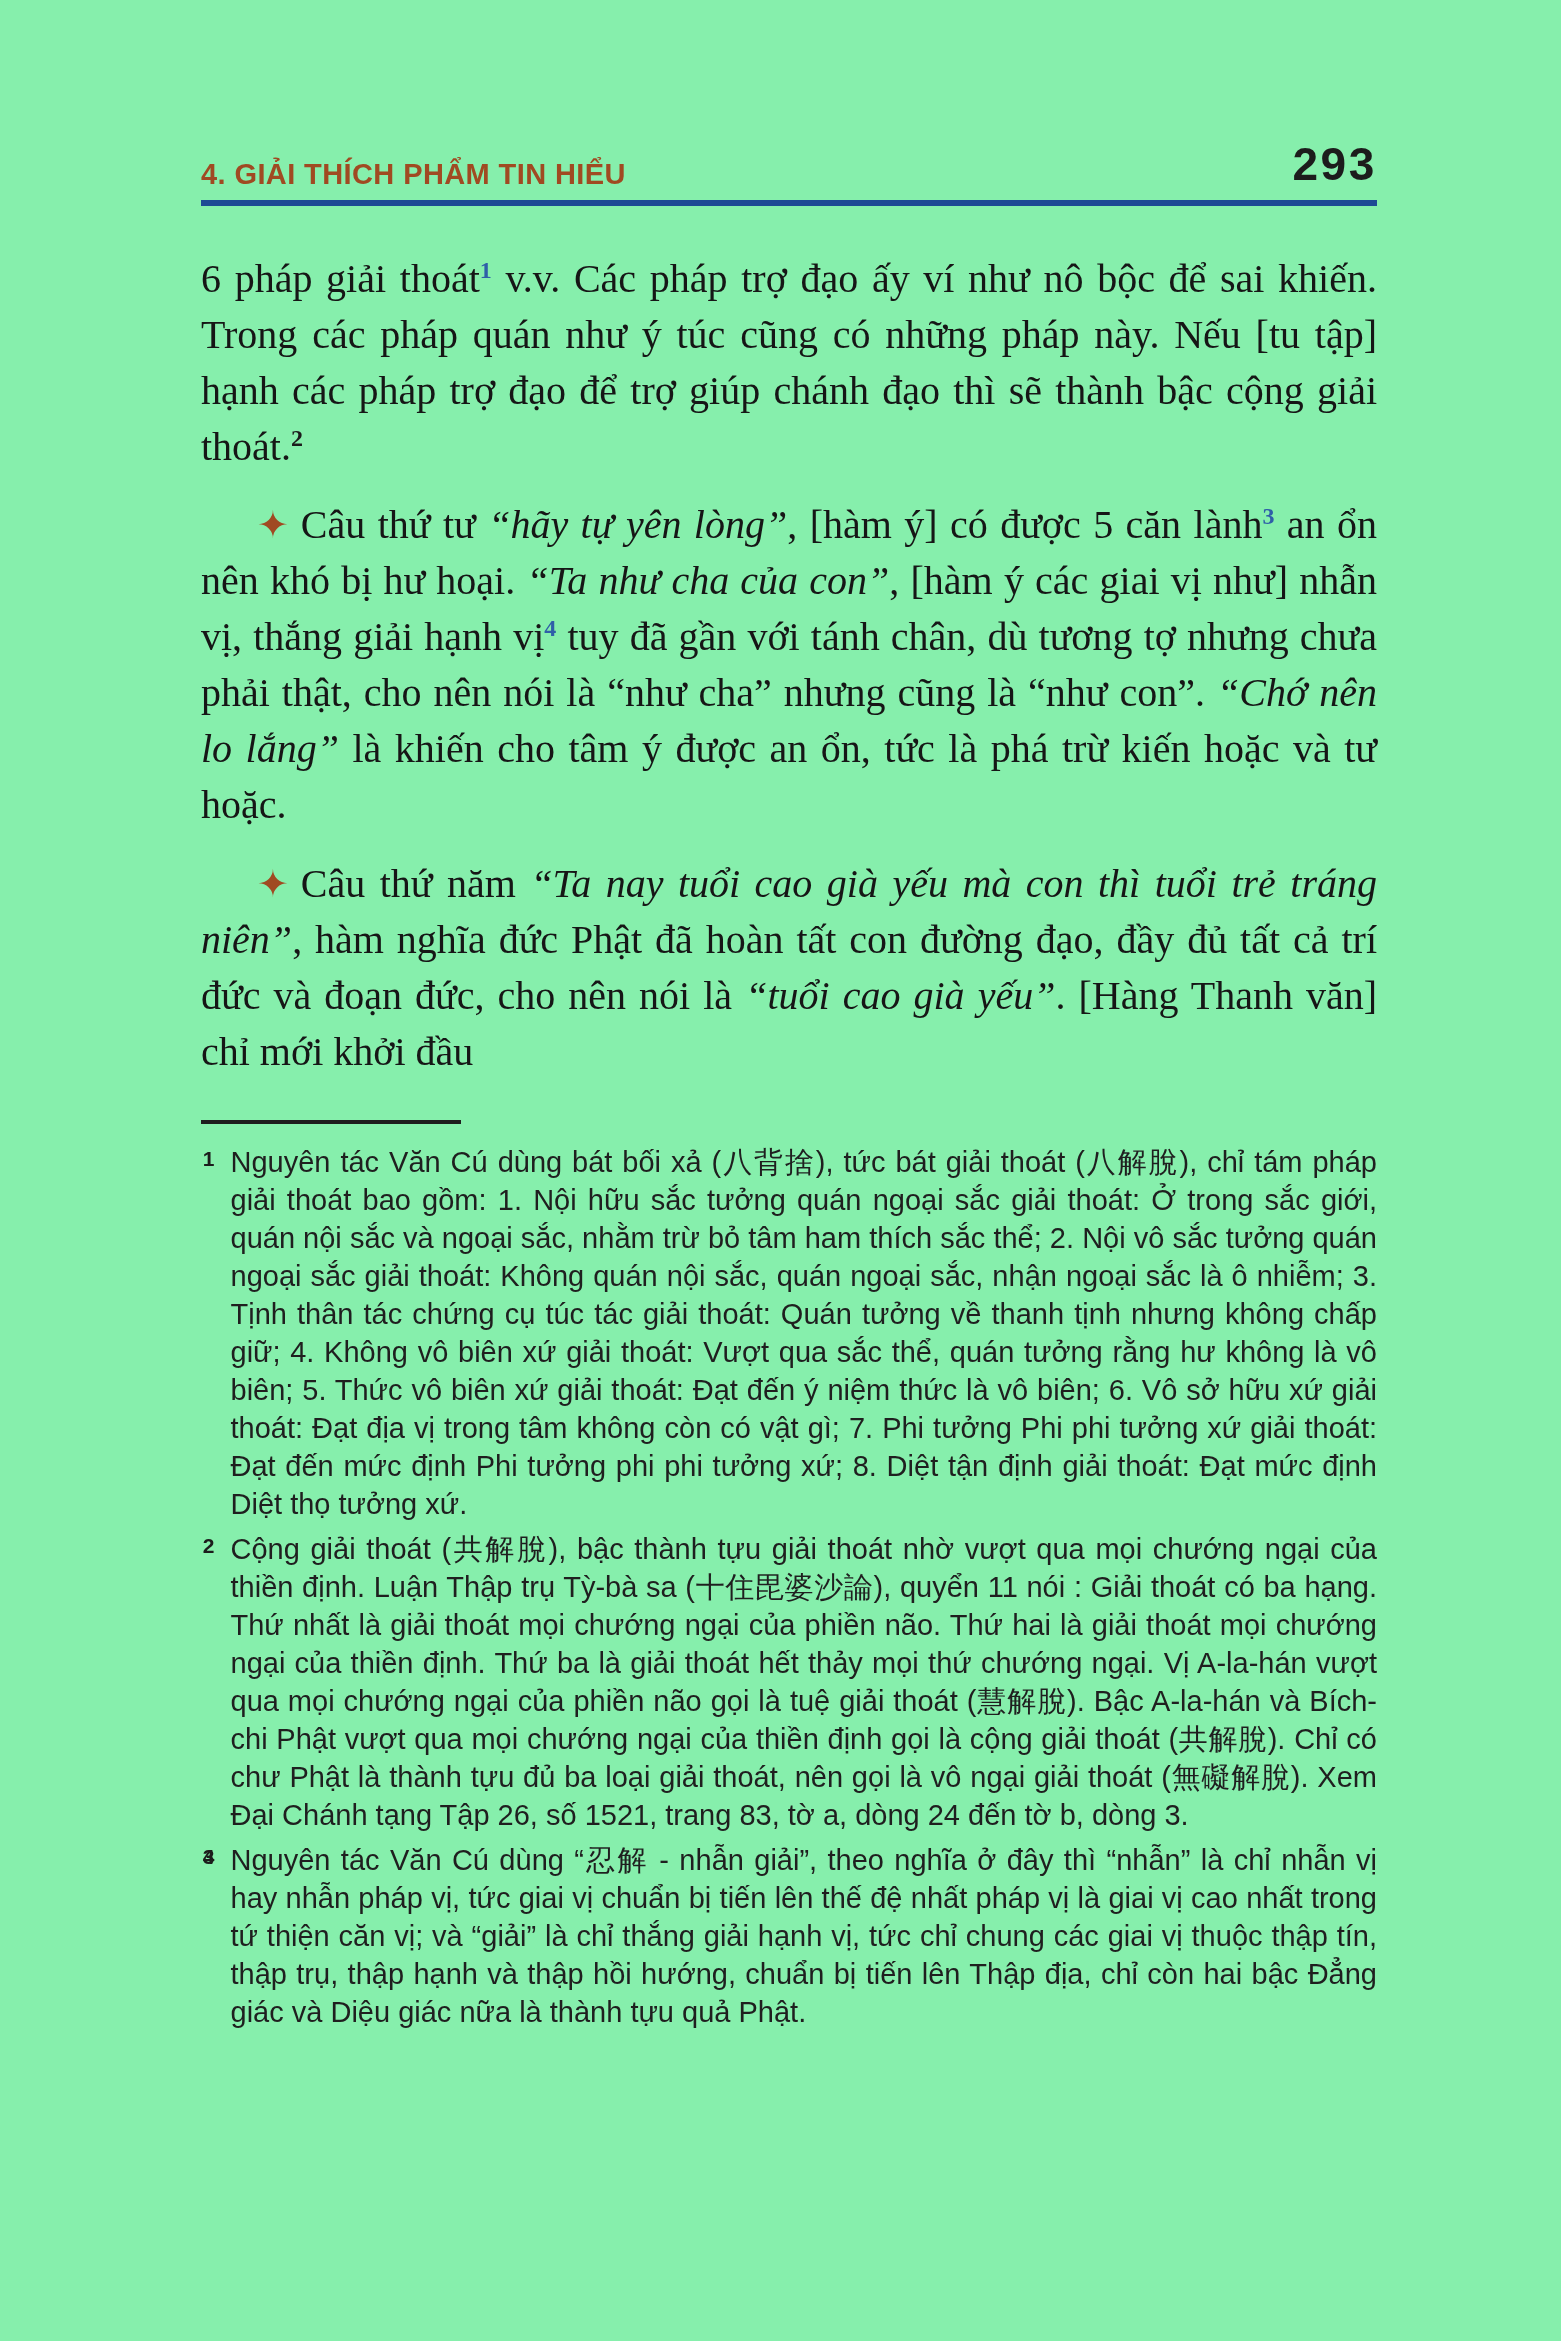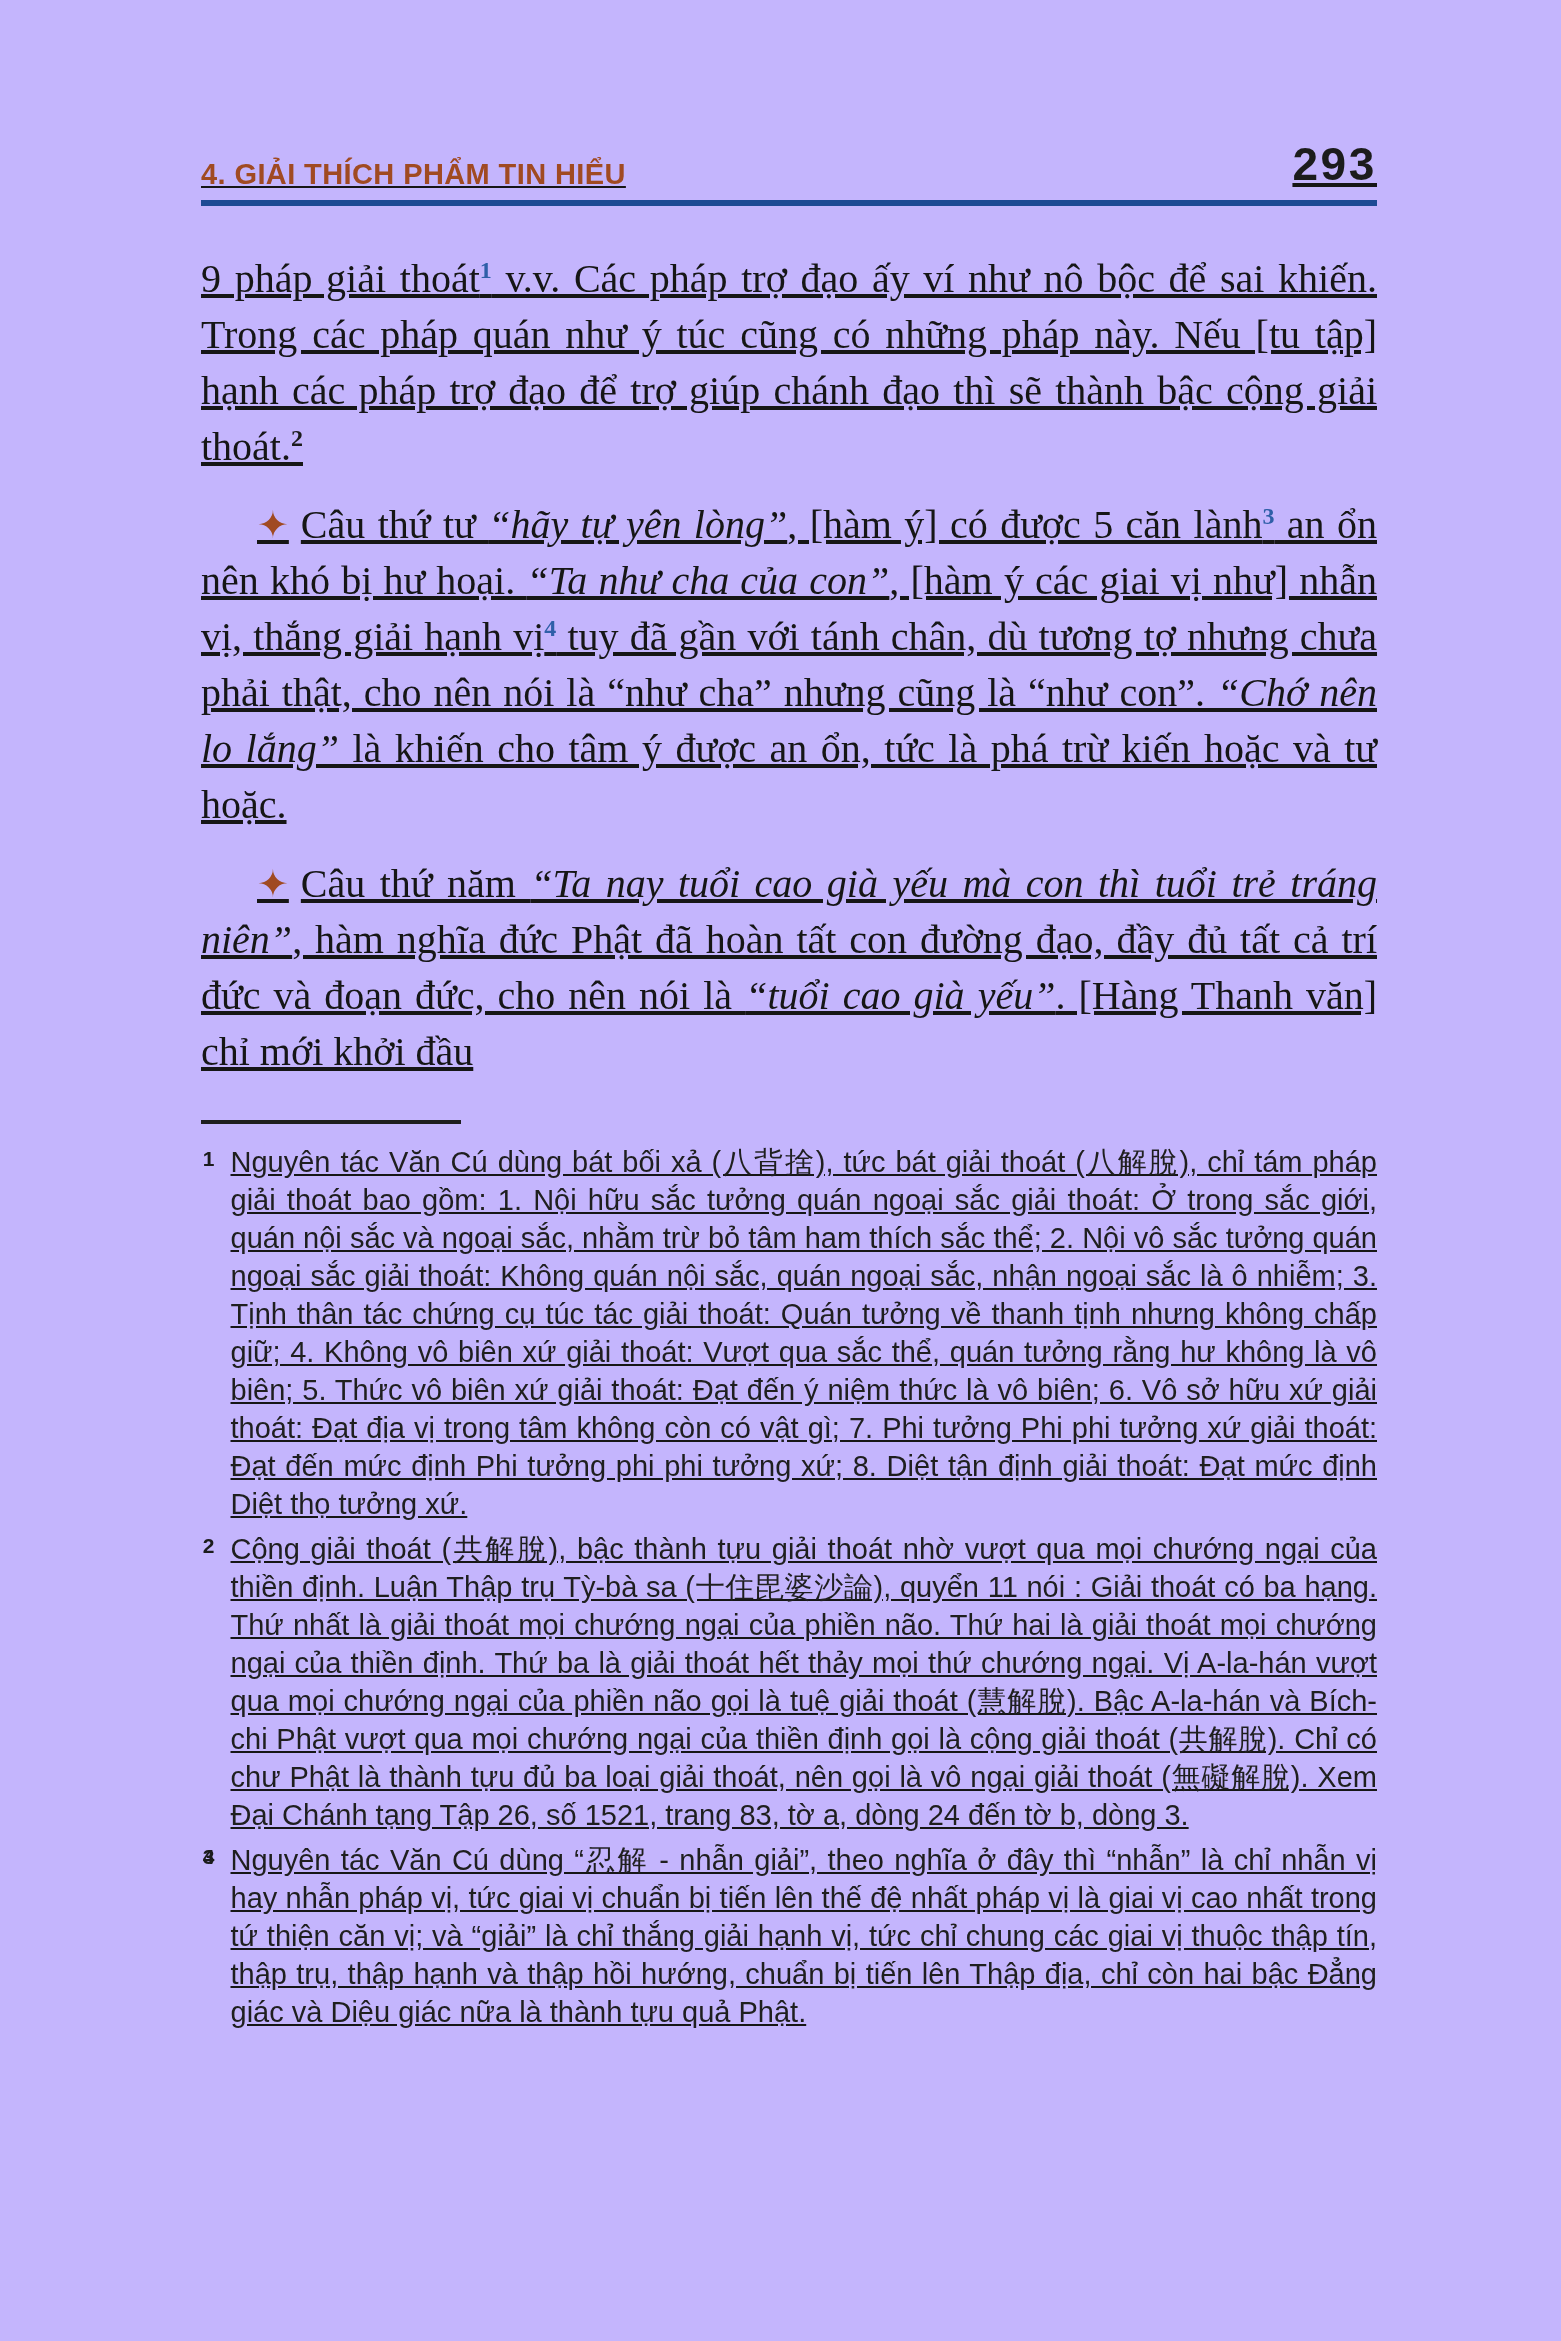--- a/index.html
+++ b/index.html
@@ -1,25 +1,24 @@
 <!DOCTYPE html>
 <html lang="vi" style="font-size:14px"><head>
 <meta charset="utf-8">
 <style>
   html,body{margin:0;padding:0;background:#e8e8e8;}
   .page{
     position:relative;
     width:1561px;height:2342px;
-    background:#c4b5fd;
+    background:#86efac;
     box-sizing:border-box;
     padding:137px 184px 0 201px;
     font-family:"Liberation Serif","DejaVu Serif",serif;
     color:#161616;
     overflow:hidden;
-    text-decoration:underline;
   }
   
   .header{
     display:flex;justify-content:space-between;align-items:flex-end;
   }
   .running-title{
     font-family:"Liberation Sans","DejaVu Sans",sans-serif;
     font-weight:700;
     font-size:29px;
     letter-spacing:0.4px;
@@ -95,21 +94,21 @@
 <div class="page">
 
   <header class="header">
     <div class="running-title">4. GIẢI THÍCH PHẨM TIN HIỂU</div>
     <div class="page-number">293</div>
   </header>
 
   <div class="rule"></div>
 
   <main class="body">
-      <p class="para"><span class="seg">9 pháp giải thoát</span><span class="sup blue">1</span><span class="seg"> v.v. Các pháp trợ đạo ấy ví như nô bộc để sai khiến. Trong các pháp quán như ý túc cũng có những pháp này. Nếu [tu tập] hạnh các pháp trợ đạo để trợ giúp chánh đạo thì sẽ thành bậc cộng giải thoát.</span><span class="sup black">2</span></p>
+      <p class="para"><span class="seg">6 pháp giải thoát</span><span class="sup blue">1</span><span class="seg"> v.v. Các pháp trợ đạo ấy ví như nô bộc để sai khiến. Trong các pháp quán như ý túc cũng có những pháp này. Nếu [tu tập] hạnh các pháp trợ đạo để trợ giúp chánh đạo thì sẽ thành bậc cộng giải thoát.</span><span class="sup black">2</span></p>
       <p class="para"><span class="star">✦</span><span class="seg">Câu thứ tư </span><span class="seg italic">“hãy tự yên lòng”</span><span class="seg">, [hàm ý] có được 5 căn lành</span><span class="sup blue">3</span><span class="seg"> an ổn nên khó bị hư hoại. </span><span class="seg italic">“Ta như cha của con”</span><span class="seg">, [hàm ý các giai vị như] nhẫn vị, thắng giải hạnh vị</span><span class="sup blue">4</span><span class="seg"> tuy đã gần với tánh chân, dù tương tợ nhưng chưa phải thật, cho nên nói là “như cha” nhưng cũng là “như con”. </span><span class="seg italic">“Chớ nên lo lắng”</span><span class="seg"> là khiến cho tâm ý được an ổn, tức là phá trừ kiến hoặc và tư hoặc.</span></p>
       <p class="para"><span class="star">✦</span><span class="seg">Câu thứ năm </span><span class="seg italic">“Ta nay tuổi cao già yếu mà con thì tuổi trẻ tráng niên”</span><span class="seg">, hàm nghĩa đức Phật đã hoàn tất con đường đạo, đầy đủ tất cả trí đức và đoạn đức, cho nên nói là </span><span class="seg italic">“tuổi cao già yếu”</span><span class="seg">. [Hàng Thanh văn] chỉ mới khởi đầu</span></p>
     </main>
 
   <div class="fn-sep"></div>
 
   <section class="footnotes">
       <div class="footnote"><span class="fn-marker">1</span><span class="fn-text">Nguyên tác Văn Cú dùng bát bối xả (八背捨), tức bát giải thoát (八解脫), chỉ tám pháp giải thoát bao gồm: 1. Nội hữu sắc tưởng quán ngoại sắc giải thoát: Ở trong sắc giới, quán nội sắc và ngoại sắc, nhằm trừ bỏ tâm ham thích sắc thể; 2. Nội vô sắc tưởng quán ngoại sắc giải thoát: Không quán nội sắc, quán ngoại sắc, nhận ngoại sắc là ô nhiễm; 3. Tịnh thân tác chứng cụ túc tác giải thoát: Quán tưởng về thanh tịnh nhưng không chấp giữ; 4. Không vô biên xứ giải thoát: Vượt qua sắc thể, quán tưởng rằng hư không là vô biên; 5. Thức vô biên xứ giải thoát: Đạt đến ý niệm thức là vô biên; 6. Vô sở hữu xứ giải thoát: Đạt địa vị trong tâm không còn có vật gì; 7. Phi tưởng Phi phi tưởng xứ giải thoát: Đạt đến mức định Phi tưởng phi phi tưởng xứ; 8. Diệt tận định giải thoát: Đạt mức định Diệt thọ tưởng xứ.</span></div>
       <div class="footnote"><span class="fn-marker">2</span><span class="fn-text">Cộng giải thoát (共解脫), bậc thành tựu giải thoát nhờ vượt qua mọi chướng ngại của thiền định. Luận Thập trụ Tỳ-bà sa (十住毘婆沙論), quyển 11 nói : Giải thoát có ba hạng. Thứ nhất là giải thoát mọi chướng ngại của phiền não. Thứ hai là giải thoát mọi chướng ngại của thiền định. Thứ ba là giải thoát hết thảy mọi thứ chướng ngại. Vị A-la-hán vượt qua mọi chướng ngại của phiền não gọi là tuệ giải thoát (慧解脫). Bậc A-la-hán và Bích-chi Phật vượt qua mọi chướng ngại của thiền định gọi là cộng giải thoát (共解脫). Chỉ có chư Phật là thành tựu đủ ba loại giải thoát, nên gọi là vô ngại giải thoát (無礙解脫). Xem Đại Chánh tạng Tập 26, số 1521, trang 83, tờ a, dòng 24 đến tờ b, dòng 3.</span></div>
       <div class="footnote"><span class="fn-marker">3</span></div>

